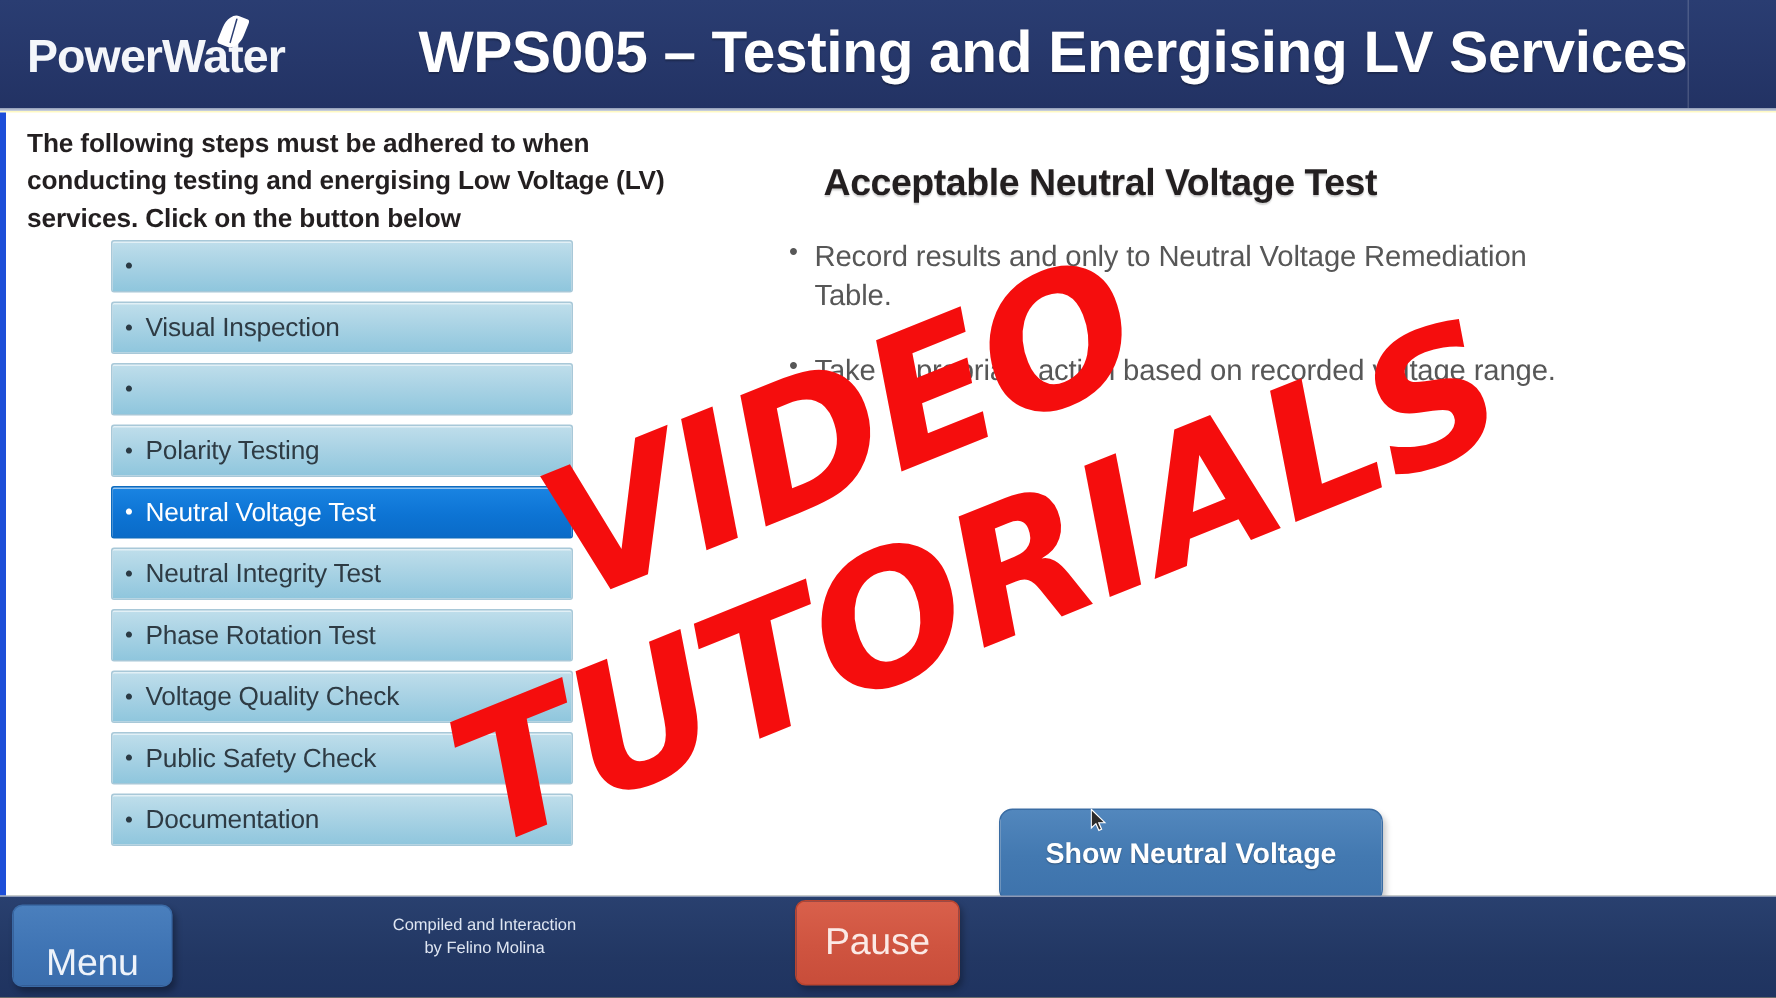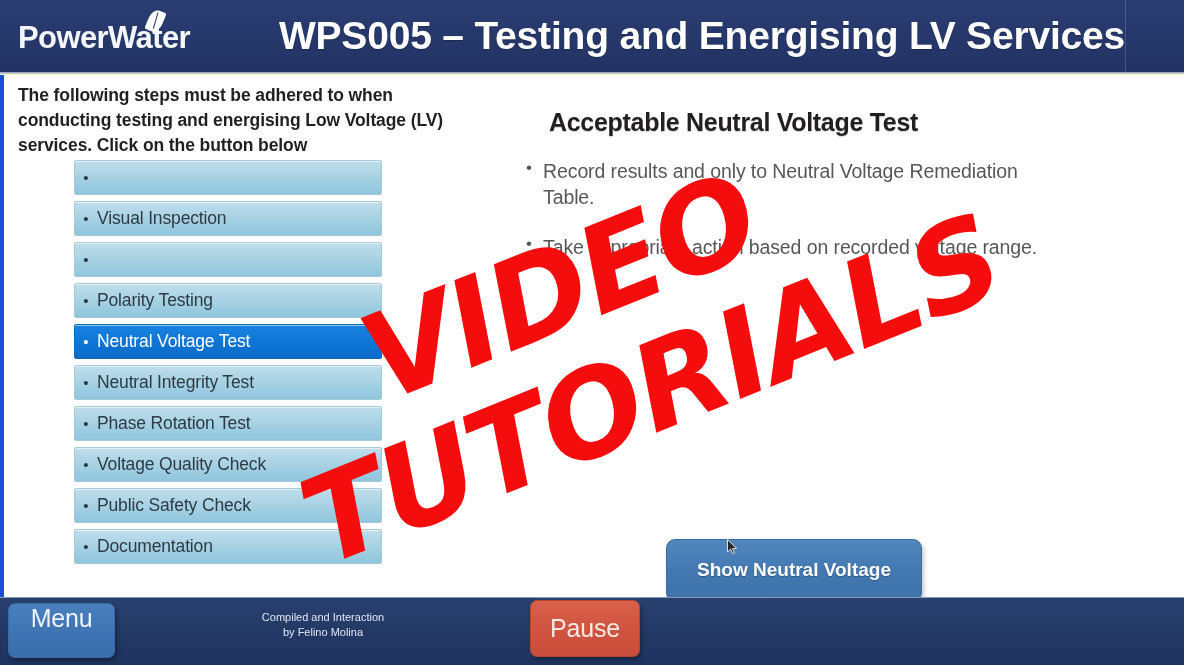--- a/index.html
+++ b/index.html
@@ -230,21 +230,21 @@
   #menu-button {
     position: absolute;
     left: 8px; top: 5px;
     width: 107px;
     height: 55px;
     border-radius: 7px;
     background: linear-gradient(180deg, #4a7fbd 0%, #3f74b4 55%, #3a6dac 100%);
     border: 1px solid #3a6aa6;
     box-shadow: 2px 3px 4px rgba(0,0,0,0.3);
     display: flex;
-    align-items: flex-start;
+    align-items: flex-end;
     justify-content: center;
     box-sizing: border-box;
   }
   #menu-button span {
     font-size: 25px;
     color: #eef3fa;
     letter-spacing: -0.2px;
   }
   #credit {
     position: absolute;

